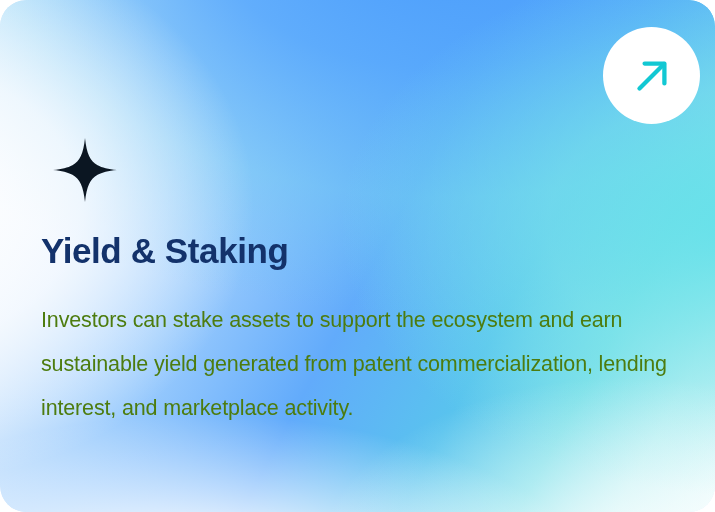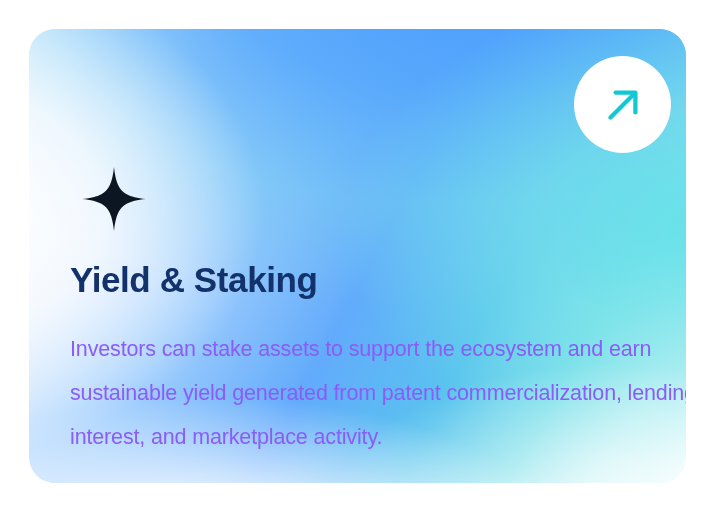--- a/index.html
+++ b/index.html
@@ -18,21 +18,21 @@
   
   .feature-card-frame {
     position: absolute;
     left: 0;
     top: 0;
     width: 715px;
     height: 512px;
     box-sizing: border-box;
     background: #ffffff;
     border-radius: 5px;
-    padding: 29px;
+    padding: 0;
   }
 
   
   .card-surface {
     position: relative;
     width: 100%;
     height: 100%;
     border-radius: 26px;
     overflow: hidden;
     background-color: #eaf3fd;
@@ -140,21 +140,21 @@
   .card-body {
     position: absolute;
     left: 41px;
     top: 298px;
     width: 640px;
     margin: 0;
     font-size: 21.5px;
     font-weight: 400;
     line-height: 44px;
     letter-spacing: -0.15px;
-    color: #8b5cf6;
+    color: #4d7c0f;
   }
 </style>
 </head>
 <body>
 
 <div class="feature-card-frame">
   <div class="card-surface">
 
     <div class="grad-layer grad-base"></div>
     <div class="grad-layer grad-blue-top"></div>

